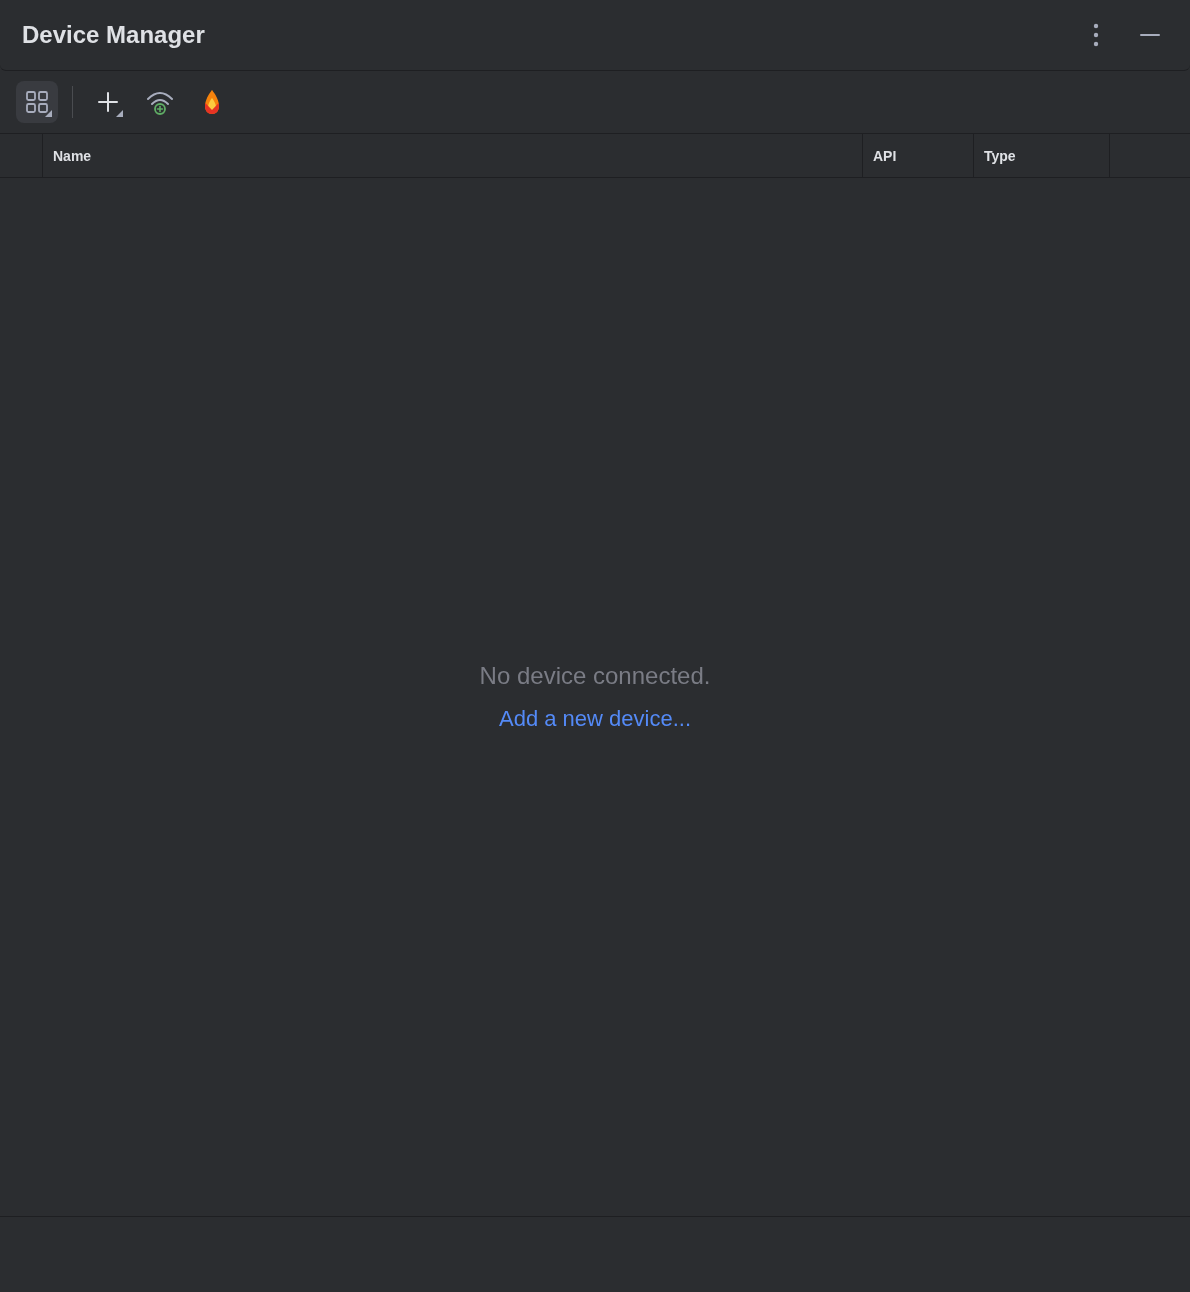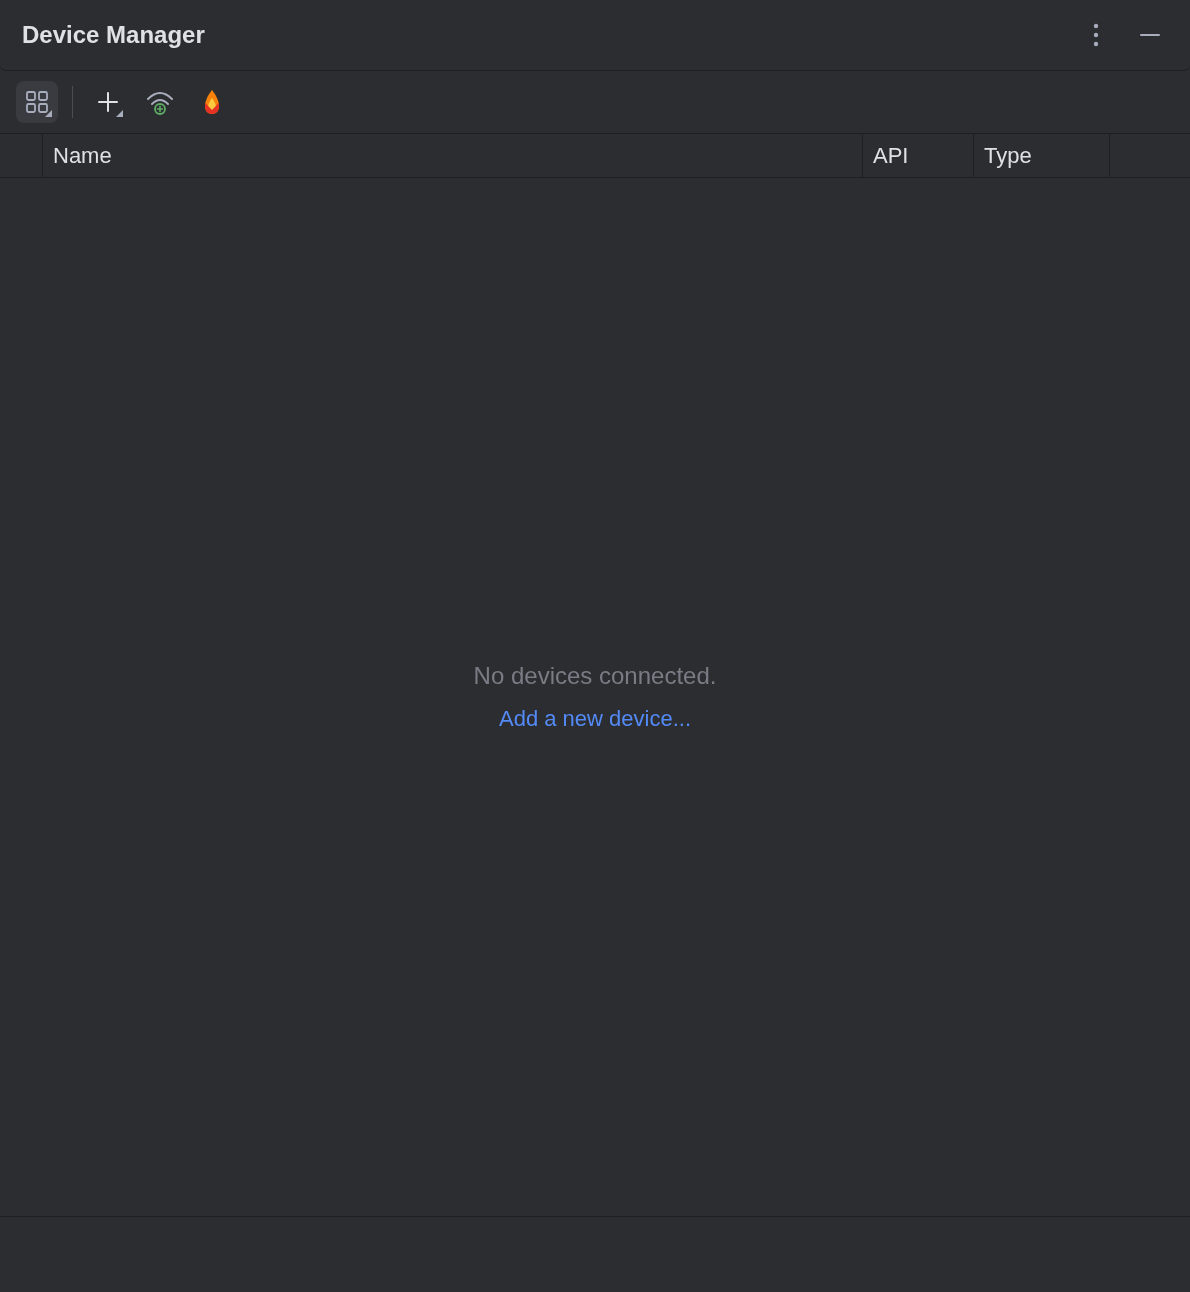--- a/index.html
+++ b/index.html
@@ -84,23 +84,24 @@
     }
     .table-header {
       height: 44px;
       display: flex;
       border-bottom: 1px solid #1e1f22;
     }
     .th {
       display: flex;
       align-items: center;
       padding: 0 10px;
-      font-size: 22px;
+      font-size: 14px;
       color: #dfe1e5;
       border-right: 1px solid #1e1f22;
+      font-weight: bold;
     }
     .th-spacer {
       width: 43px;
       border-right: 1px solid #1e1f22;
     }
     .th-name {
       flex: 1;
     }
     .th-api {
       width: 111px;
@@ -196,17 +197,17 @@
 
 <div class="table-header">
   <div class="th-spacer"></div>
   <div class="th th-name">Name</div>
   <div class="th th-api">API</div>
   <div class="th th-type">Type</div>
   <div class="th-end"></div>
 </div>
 
 <div class="content">
-  <div class="empty-text">No devices connected.</div>
+  <div class="empty-text">No device connected.</div>
   <div class="link-text">Add a new device...</div>
 </div>
 
 <div class="footer"></div>
 
 </body></html>

